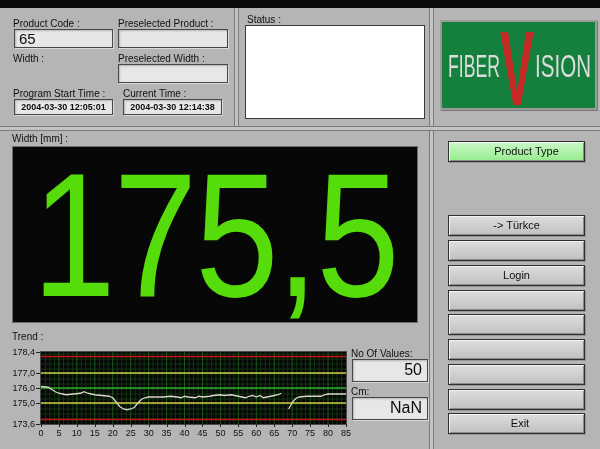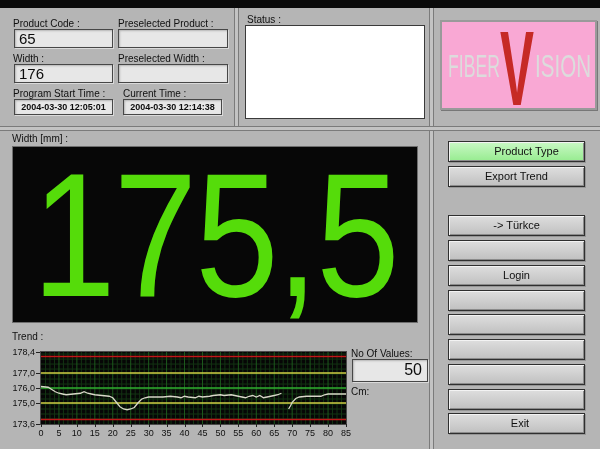--- a/index.html
+++ b/index.html
@@ -9,21 +9,21 @@
   .lbl{position:absolute;font-size:10px;color:#101010;white-space:nowrap;}
   .inbox{position:absolute;background:#e7e7e7;border:1px solid #474747;
          box-shadow:inset 1px 1px 2px rgba(0,0,0,.22), 1px 1px 0 #dadada;
          color:#0c0c0c;overflow:hidden;}
   .inbox.big{font-size:15px;line-height:17px;padding-left:4px;}
   .inbox.time{font-size:9px;font-weight:bold;text-align:center;line-height:14px;}
   .inbox.num{font-size:16px;text-align:right;padding-right:5px;line-height:20px;}
   .vdiv{position:absolute;width:5px;border-left:1px solid #7b7b7b;border-right:1px solid #7b7b7b;background:#c3c3c3;}
   .hdiv{position:absolute;height:5px;border-top:1px solid #7b7b7b;border-bottom:1px solid #7b7b7b;background:#c3c3c3;left:0;width:600px;}
   .statusbox{position:absolute;background:#ffffff;border:1px solid #3a3a3a;}
-  .logowrap{position:absolute;left:440px;top:20px;width:157px;height:90px;background:#f9a8d4;
+  .logowrap{position:absolute;left:440px;top:20px;width:157px;height:90px;background:#15803d;
             border:2px solid #9a9a9a;box-shadow:1px 1px 0 #777;}
   .display{position:absolute;left:12px;top:146px;width:406px;height:177px;background:#070707;
            border:1px solid #6e6e6e;display:flex;align-items:center;justify-content:center;}
   .display .val{font-size:150px;line-height:150px;transform:scaleY(1.18);color:#55dc0a;letter-spacing:-2px;}
   .plotwrap{position:absolute;left:40px;top:351px;width:307px;height:74px;border:1px solid #4a4a4a;background:#060606;}
   .ax{position:absolute;font-size:9px;color:#101010;white-space:nowrap;}
   .ax.y{width:30px;text-align:right;}
   .tick{position:absolute;background:#222;}
   .btn{position:absolute;left:448px;width:137px;height:21px;border:1px solid #2f2f2f;
        background:linear-gradient(#dedede,#c0c0c0);
@@ -37,21 +37,20 @@
 <div class="screen">
   <div class="topbar"></div>
 
   <div class="lbl" style="left:13px;top:18px;">Product Code :</div>
   <div class="inbox big" style="left:14px;top:29px;width:99px;height:19px;">65</div>
 
   <div class="lbl" style="left:118px;top:18px;">Preselected Product :</div>
   <div class="inbox big" style="left:118px;top:29px;width:110px;height:19px;"></div>
 
   <div class="lbl" style="left:13px;top:53px;">Width :</div>
-  <div class="inbox big" style="left:14px;top:64px;width:99px;height:19px;">176</div>
 
   <div class="lbl" style="left:118px;top:53px;">Preselected Width :</div>
   <div class="inbox big" style="left:118px;top:64px;width:110px;height:19px;"></div>
 
   <div class="lbl" style="left:13px;top:88px;">Program Start Time :</div>
   <div class="inbox time" style="left:14px;top:99px;width:99px;height:16px;">2004-03-30 12:05:01</div>
 
   <div class="lbl" style="left:123px;top:88px;">Current Time :</div>
   <div class="inbox time" style="left:123px;top:99px;width:99px;height:16px;">2004-03-30 12:14:38</div>
 
@@ -133,23 +132,23 @@
       <div class="ax" style="left:320.06px;top:428px;width:16px;text-align:center;">80</div>
       <div class="tick" style="left:328.06px;top:424px;width:1px;height:3px;"></div>
       <div class="ax" style="left:338px;top:428px;width:16px;text-align:center;">85</div>
       <div class="tick" style="left:346px;top:424px;width:1px;height:3px;"></div>
     </div>
 
   <div class="lbl" style="left:351px;top:348px;">No Of Values:</div>
   <div class="inbox num" style="left:352px;top:359px;width:76px;height:23px;">50</div>
 
   <div class="lbl" style="left:351px;top:386px;">Cm:</div>
+  <div class="inbox num" style="left:352px;top:397px;width:76px;height:23px;">NaN</div>
 
   <div class="btn active" style="top:141px;padding-left:20px;">Product Type</div>
-  <div class="btn" style="top:166px;">Export Trend</div>
   <div class="btn" style="top:215px;">-&gt; Türkce</div>
   <div class="btn" style="top:240px;"></div>
   <div class="btn" style="top:265px;">Login</div>
   <div class="btn" style="top:290px;"></div>
   <div class="btn" style="top:314px;"></div>
   <div class="btn" style="top:339px;"></div>
   <div class="btn" style="top:364px;"></div>
   <div class="btn" style="top:389px;"></div>
   <div class="btn" style="top:413px;padding-left:7px;">Exit</div>
 </div>

